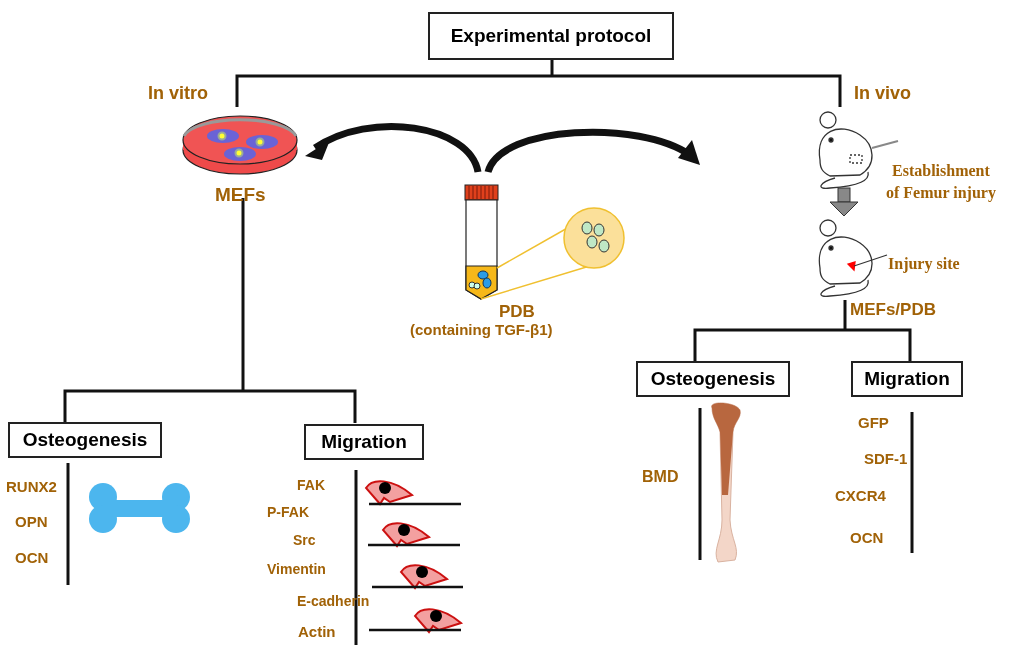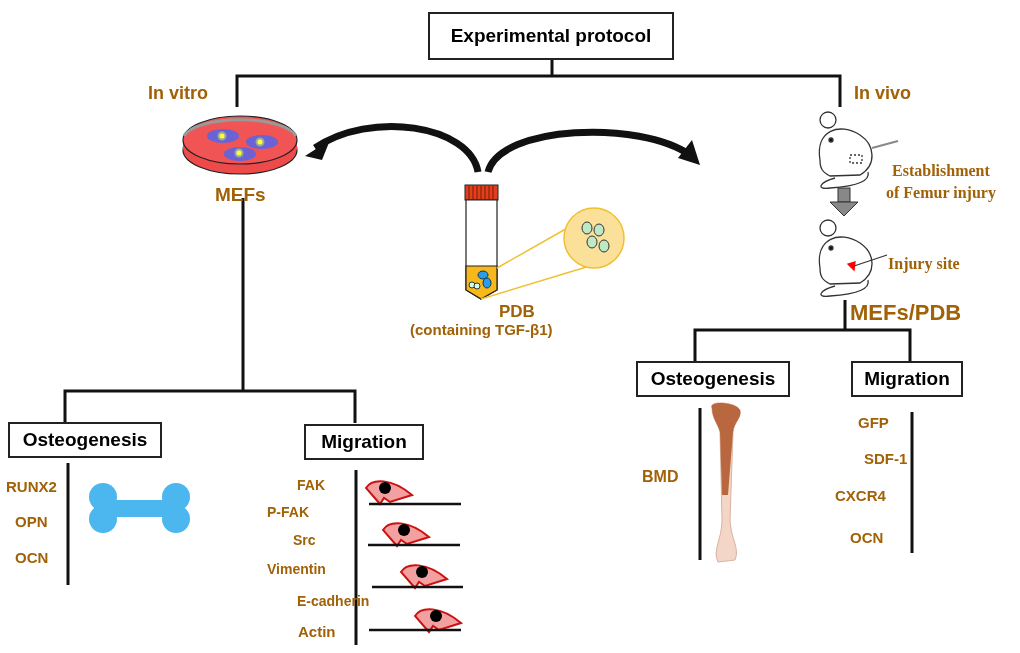--- a/index.html
+++ b/index.html
@@ -143,21 +143,21 @@
 <div class="t" style="left:148px;top:83px;font-size:18px;">In vitro</div>
 <div class="t" style="left:215px;top:184px;font-size:19px;">MEFs</div>
 <div class="t" style="left:854px;top:83px;font-size:18px;">In vivo</div>
 
 <div class="t" style="left:463px;top:302px;font-size:17px;margin-left:36px;">PDB</div>
 <div class="t" style="left:410px;top:321px;font-size:15px;">(containing TGF-β1)</div>
 
 <div class="t serif" style="left:892px;top:162px;font-size:16px;">Establishment</div>
 <div class="t serif" style="left:886px;top:184px;font-size:16px;">of Femur injury</div>
 <div class="t serif" style="left:888px;top:247px;font-size:16px;margin-top:8px;">Injury site</div>
-<div class="t" style="left:850px;top:300px;font-size:22px;">MEFs/PDB</div>
+<div class="t" style="left:850px;top:300px;font-size:17px;">MEFs/PDB</div>
 
 <div class="box" style="left:8px;top:422px;width:154px;height:36px;">
     <span>Osteogenesis</span>
   </div>
 <div class="box" style="left:304px;top:424px;width:120px;height:36px;">
     <span>Migration</span>
   </div>
 
 <div class="t" style="left:6px;top:478px;font-size:15px;">RUNX2</div>
 <div class="t" style="left:15px;top:513px;font-size:15px;">OPN</div>

